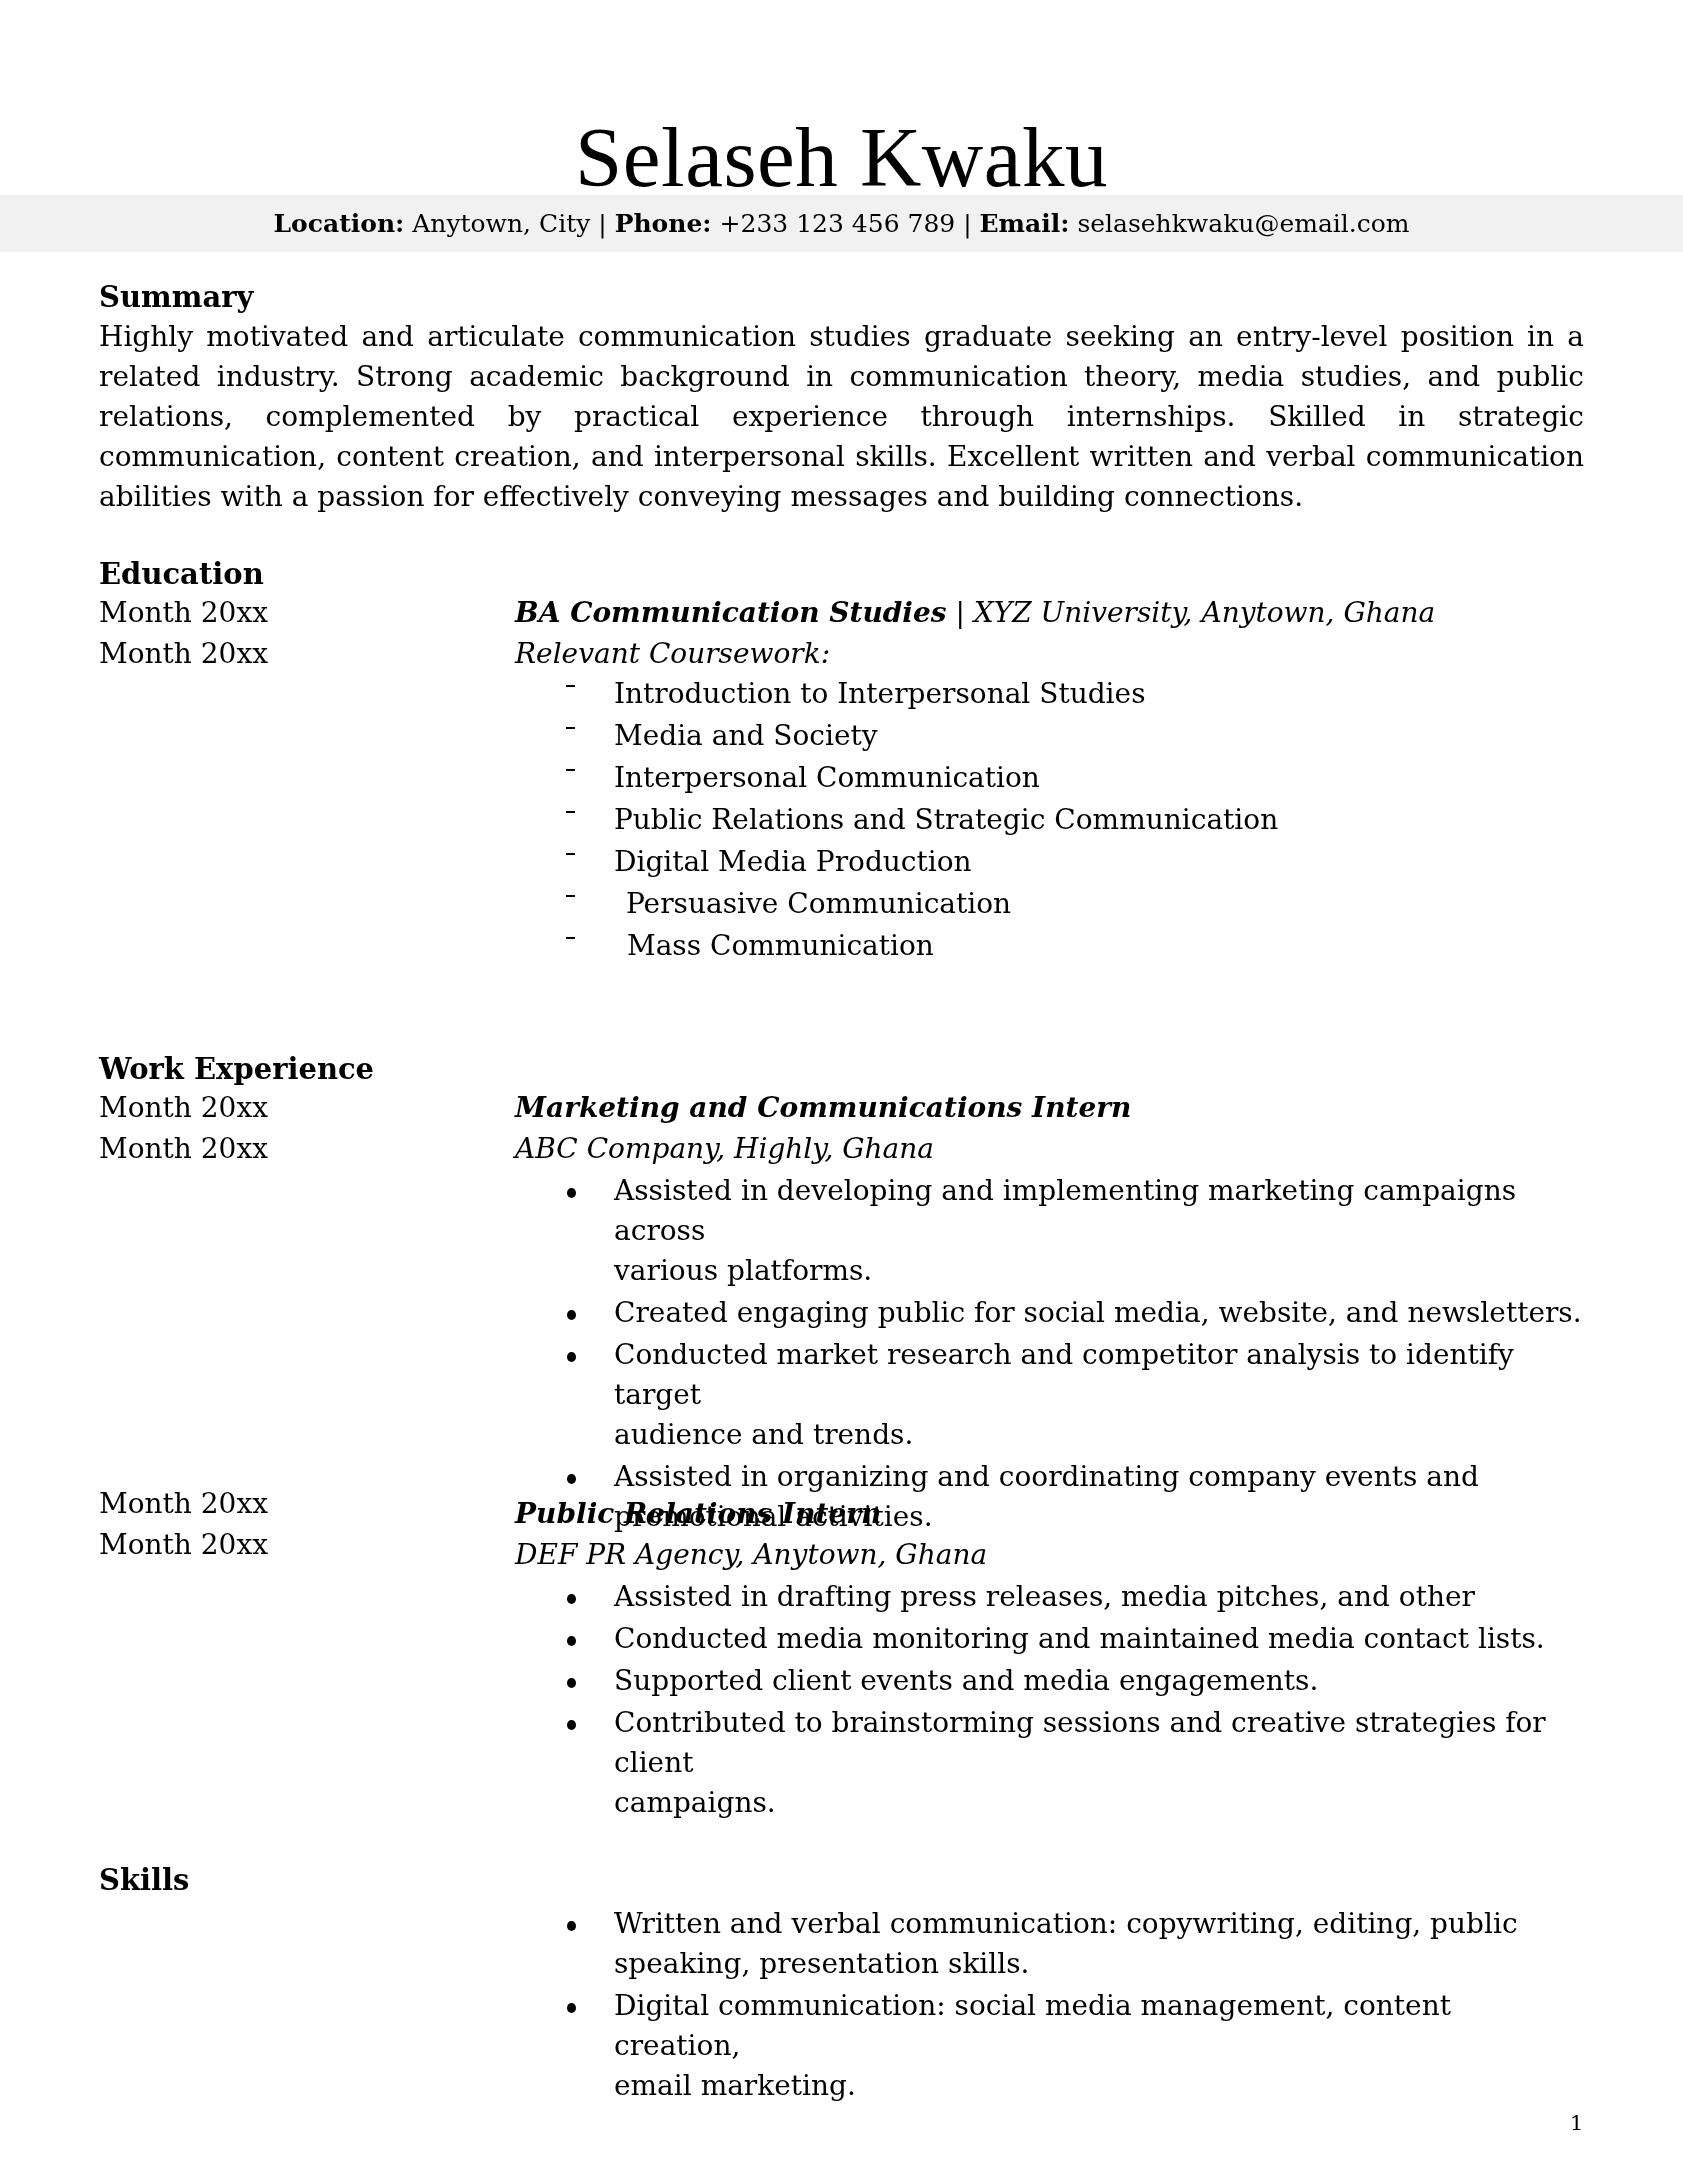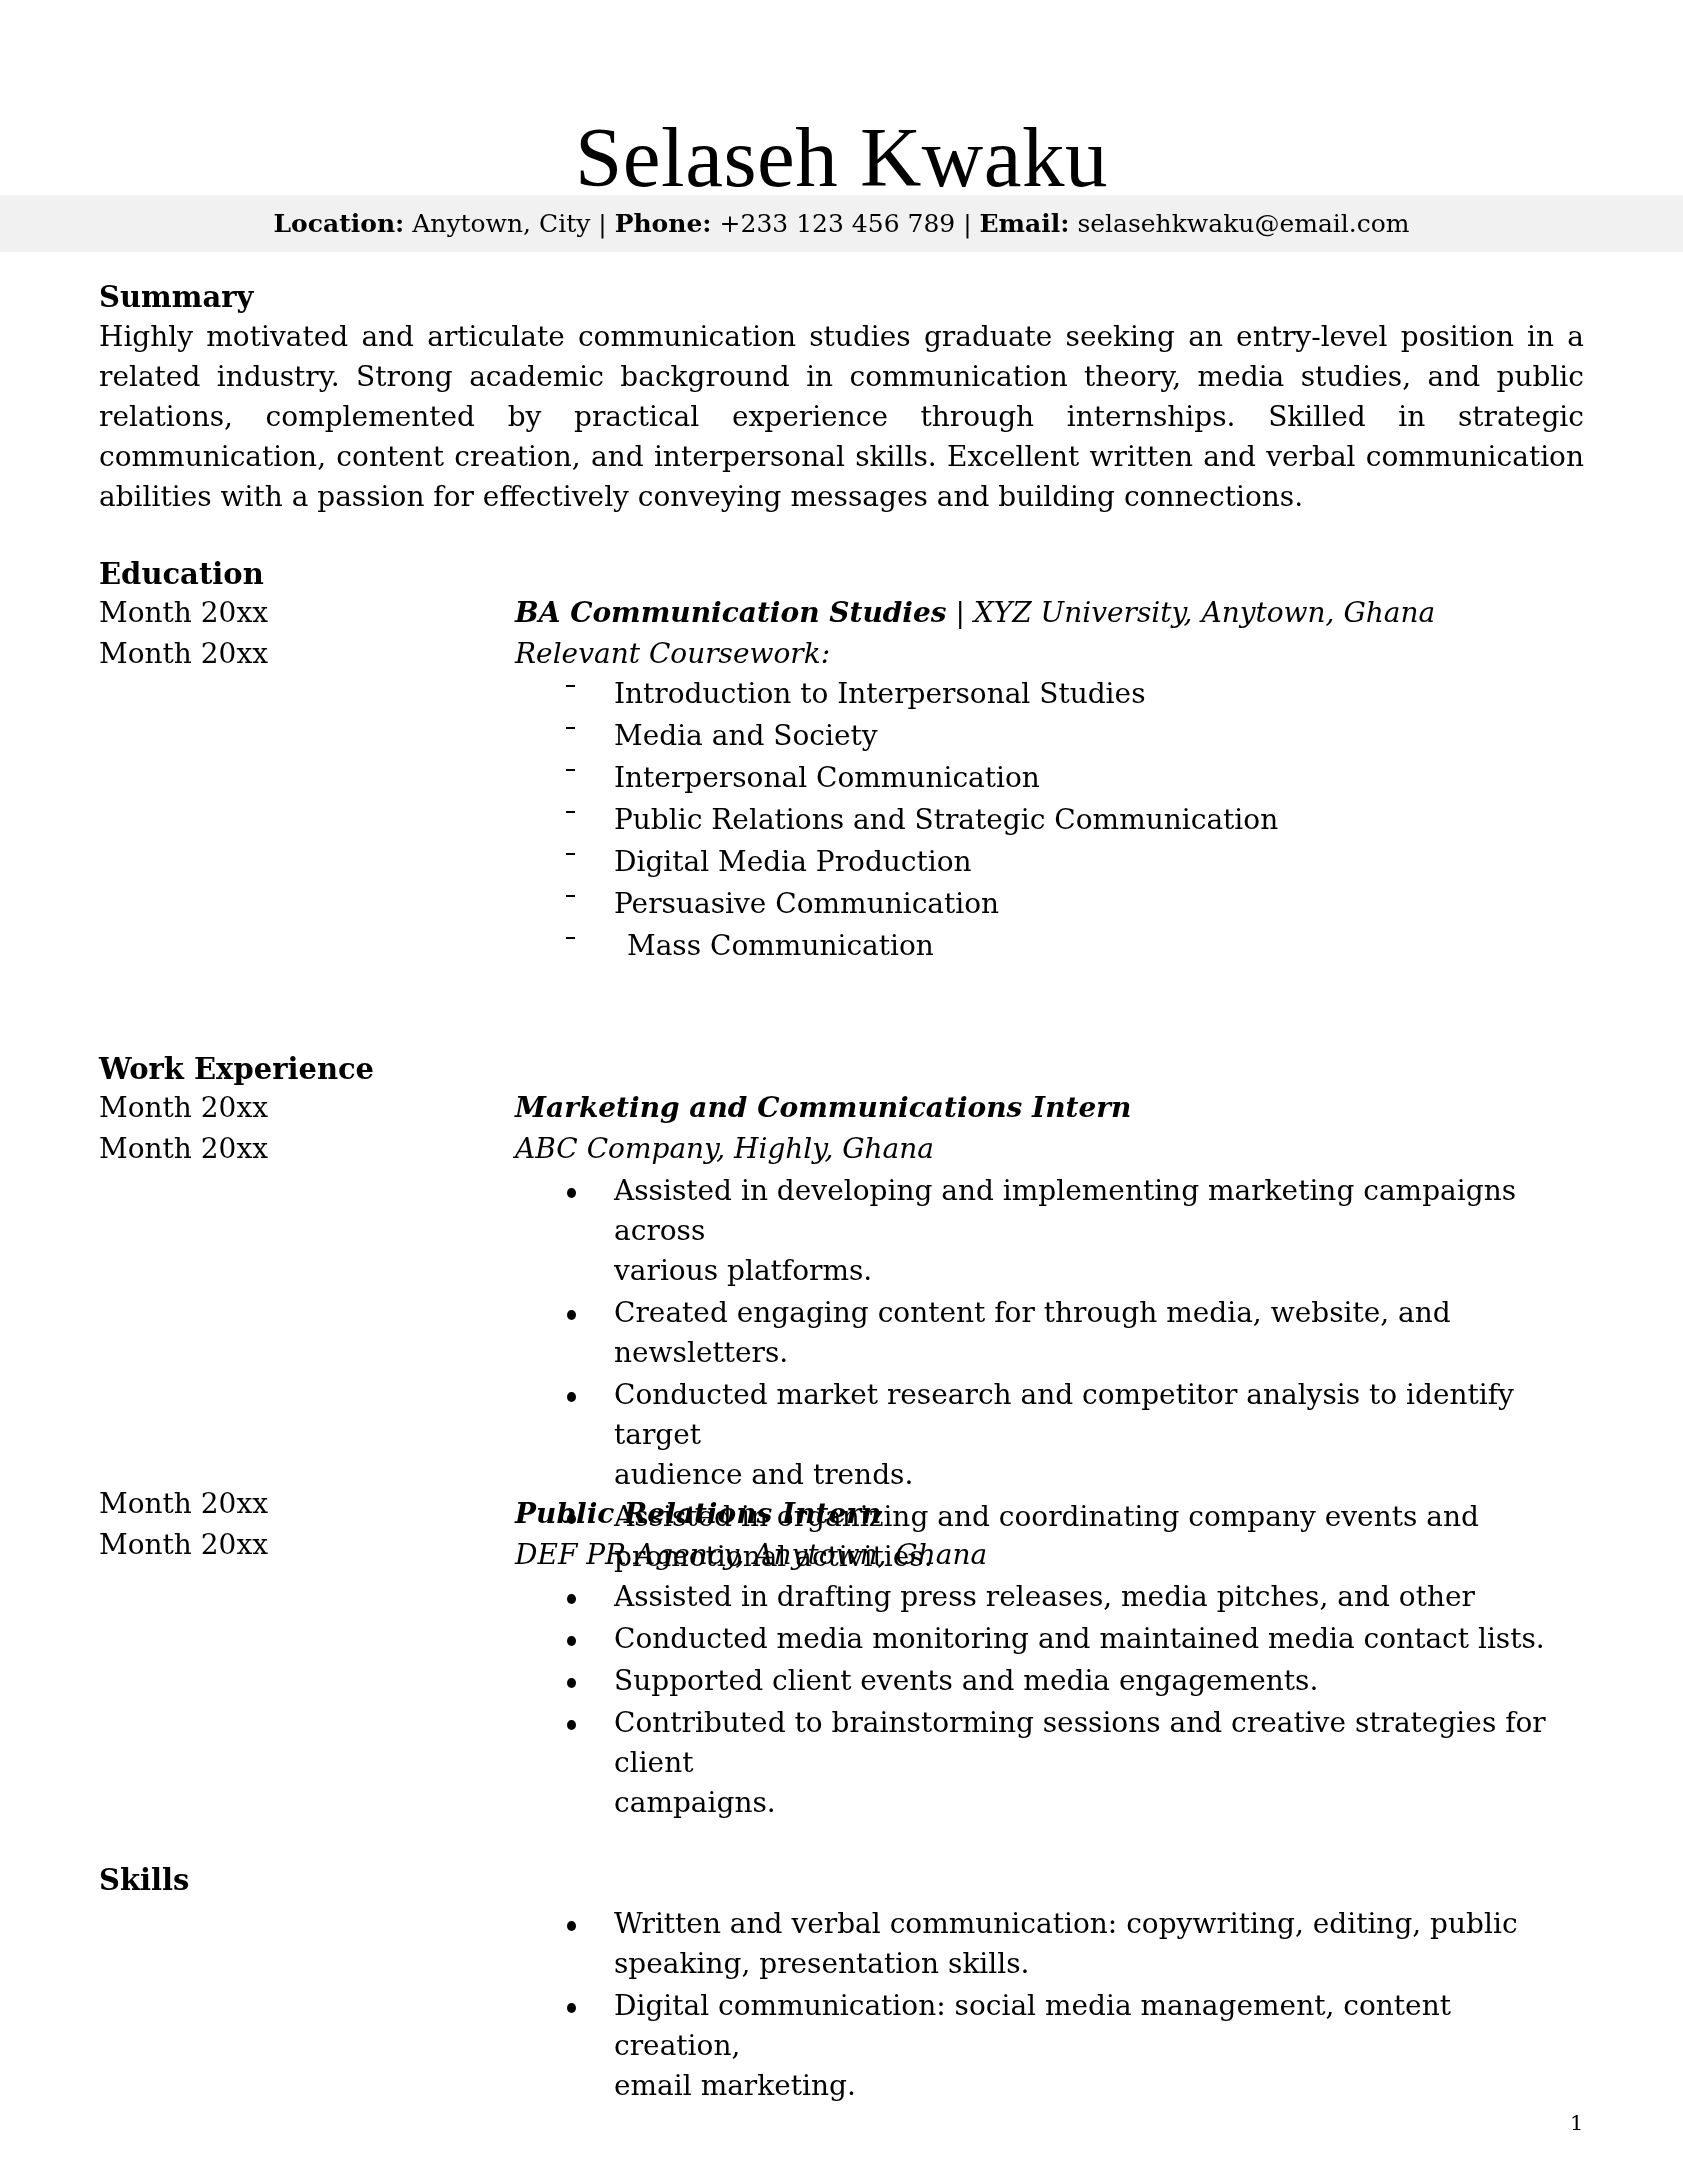--- a/index.html
+++ b/index.html
@@ -62,21 +62,21 @@
       <li>
         <span class="marker dash-marker"></span>
         <span style="display: block;">Public Relations and Strategic Communication</span>
       </li>
       <li>
         <span class="marker dash-marker"></span>
         <span style="display: block;">Digital Media Production</span>
       </li>
       <li>
         <span class="marker dash-marker"></span>
-        <span style="display: block;">Persuasive Communication</span>
+        <span style="display: block; margin-left: 12px;">Persuasive Communication</span>
       </li>
       <li>
         <span class="marker dash-marker"></span>
         <span style="display: block; margin-left: 13px;">Mass Communication</span>
       </li>
     </ul>
 
   <div class="section-heading" style="top:1033px">Work Experience</div>
 
   <div class="date" style="top:1072px">Month 20xx</div>
@@ -84,21 +84,21 @@
   <div class="right" style="top:1072px"><b>Marketing and Communications Intern</b></div>
   <div class="right ital" style="top:1113px">ABC Company, Highly, Ghana</div>
   <ul class="list bullets" style="top:1155px" id="job0-list">
       <li>
         <span class="marker dot-marker"></span>
         <span style="display: block;">Assisted in developing and implementing marketing campaigns across</span>
         <span style="display: block;">various platforms.</span>
       </li>
       <li>
         <span class="marker dot-marker"></span>
-        <span style="display: block;">Created engaging content for through media, website, and newsletters.</span>
+        <span style="display: block;">Created engaging public for social media, website, and newsletters.</span>
       </li>
       <li>
         <span class="marker dot-marker"></span>
         <span style="display: block;">Conducted market research and competitor analysis to identify target</span>
         <span style="display: block;">audience and trends.</span>
       </li>
       <li>
         <span class="marker dot-marker"></span>
         <span style="display: block;">Assisted in organizing and coordinating company events and</span>
         <span style="display: block;">promotional activities.</span>

